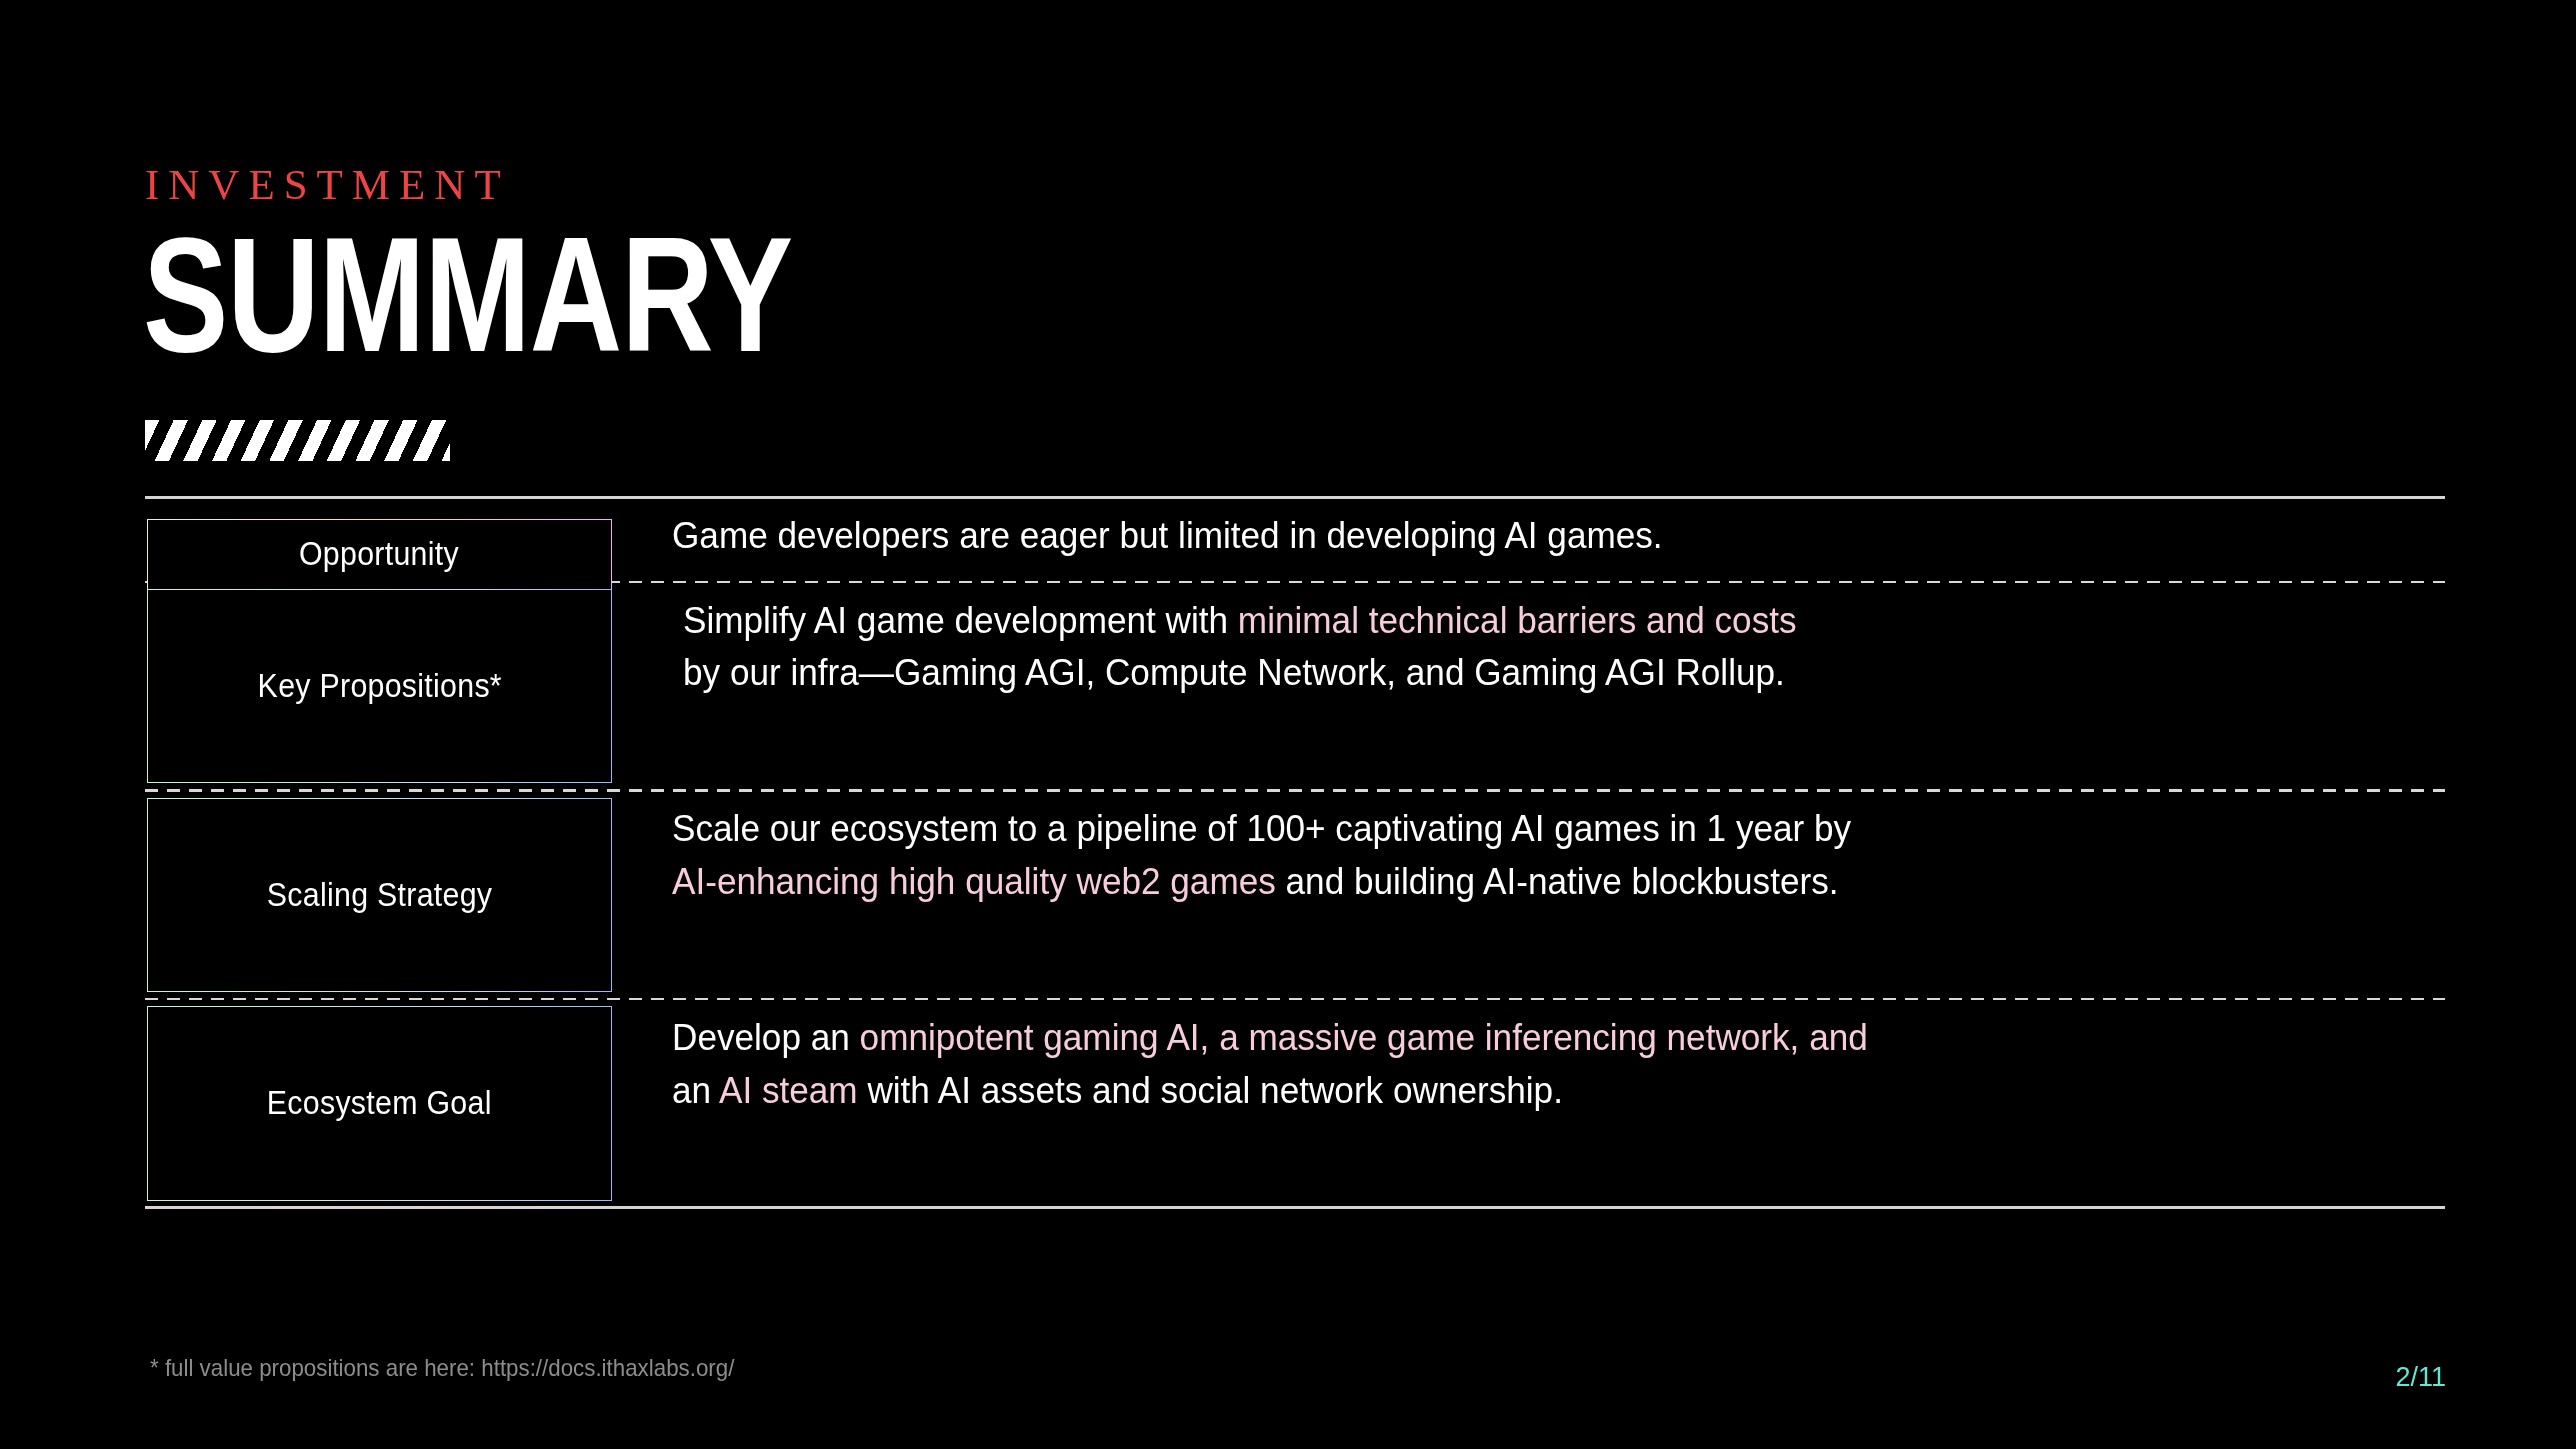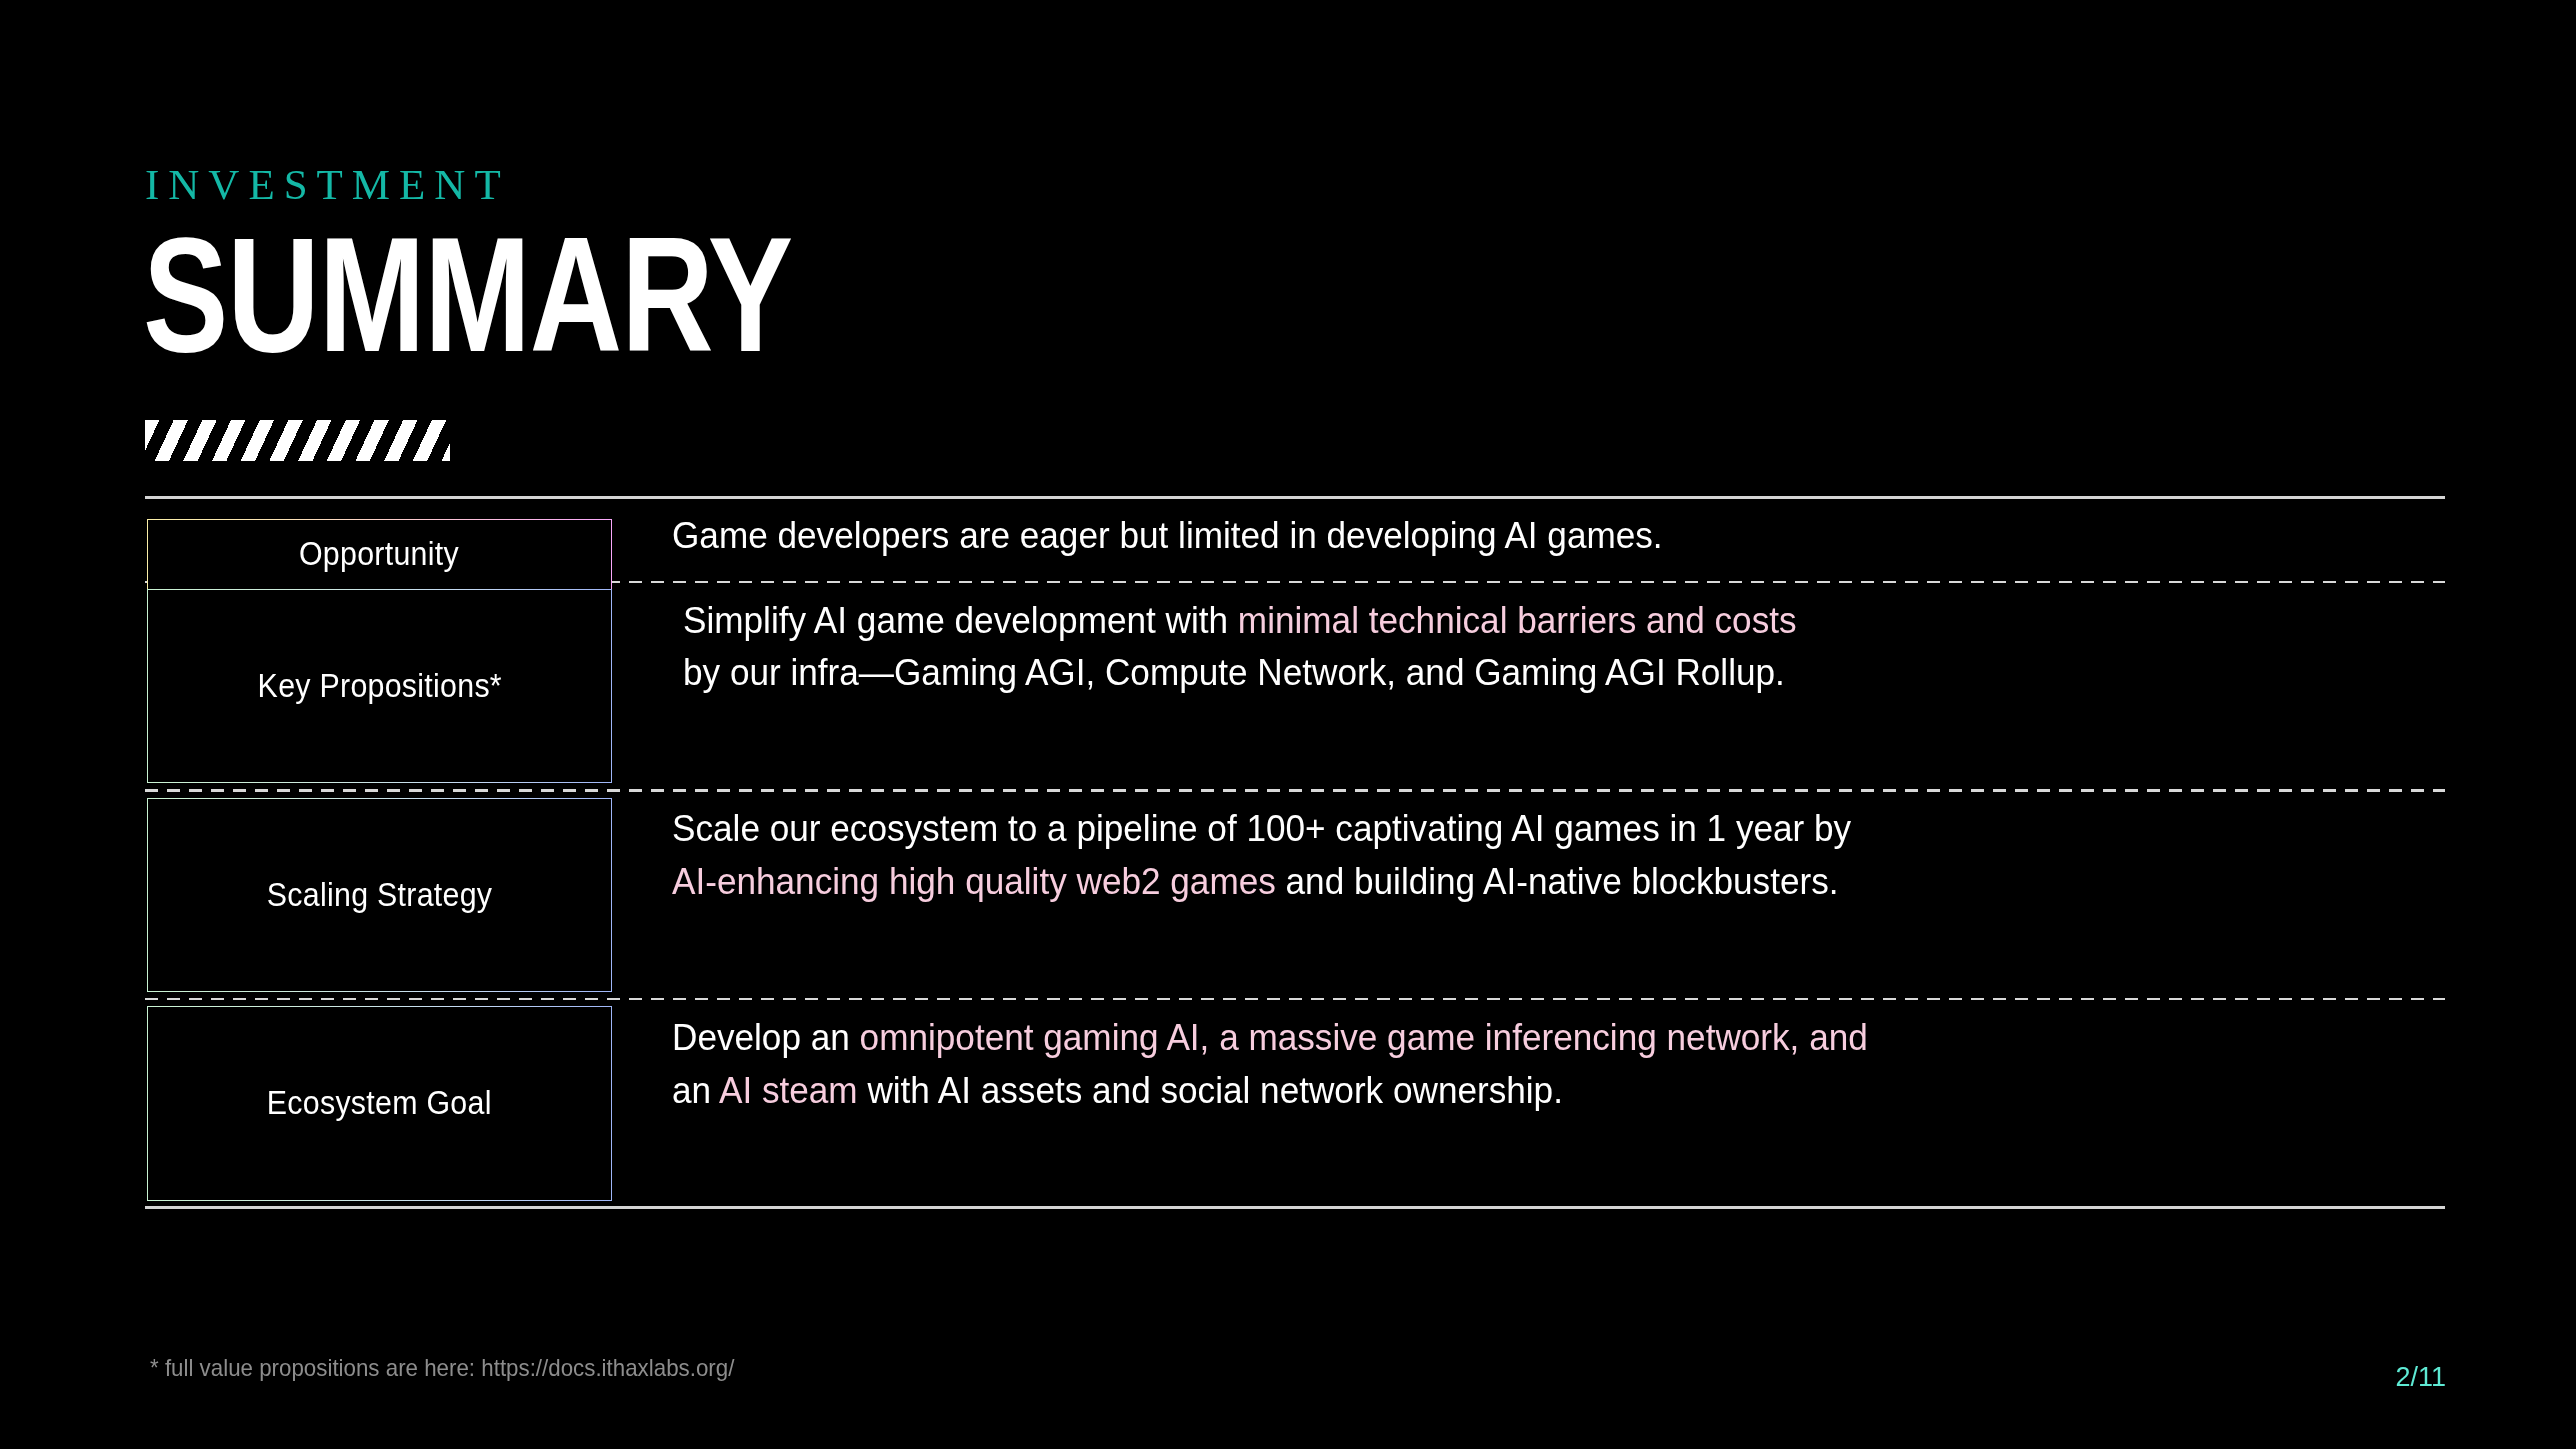--- a/index.html
+++ b/index.html
@@ -3,21 +3,21 @@
 <meta charset="utf-8">
 <style>
   html,body{margin:0;padding:0;background:#000;}
   body{width:2576px;height:1449px;overflow:hidden;font-family:"Liberation Sans",sans-serif;-webkit-font-smoothing:antialiased;}
   .slide{position:relative;width:2576px;height:1449px;background:#000;}
 
   
   .eyebrow{
     position:absolute;left:145px;top:163px;
     font-family:"Liberation Serif",serif;
-    font-size:43px;line-height:1;color:#14b8a6;
+    font-size:43px;line-height:1;color:#ef4444;
     letter-spacing:9px;font-weight:400;white-space:nowrap;
   }
   .title{
     position:absolute;left:143px;top:213px;
     font-family:"Liberation Sans",sans-serif;
     font-size:164px;line-height:1;color:#ffffff;
     font-weight:700;letter-spacing:-1.3px;white-space:nowrap;
     transform:scaleX(0.78);transform-origin:left top;
   }
   .hatch{

